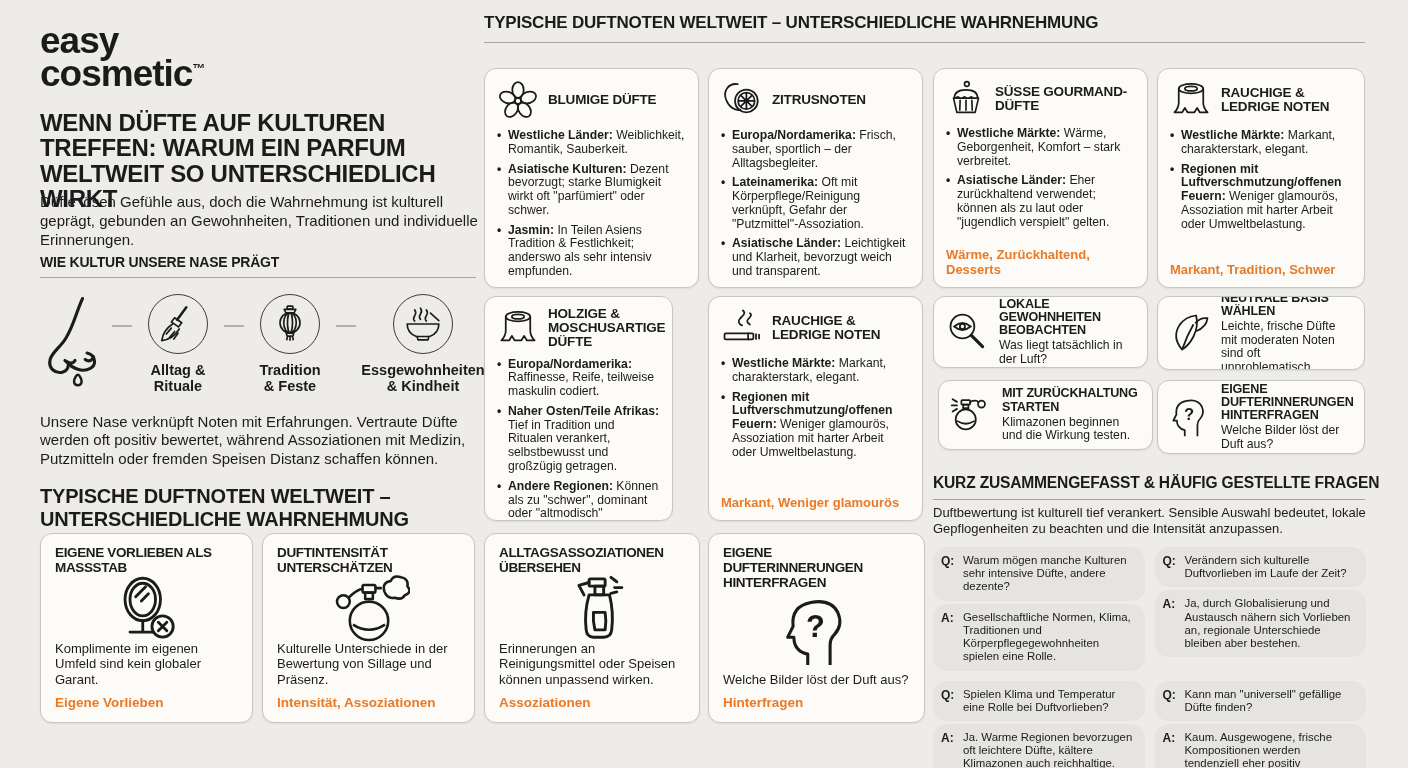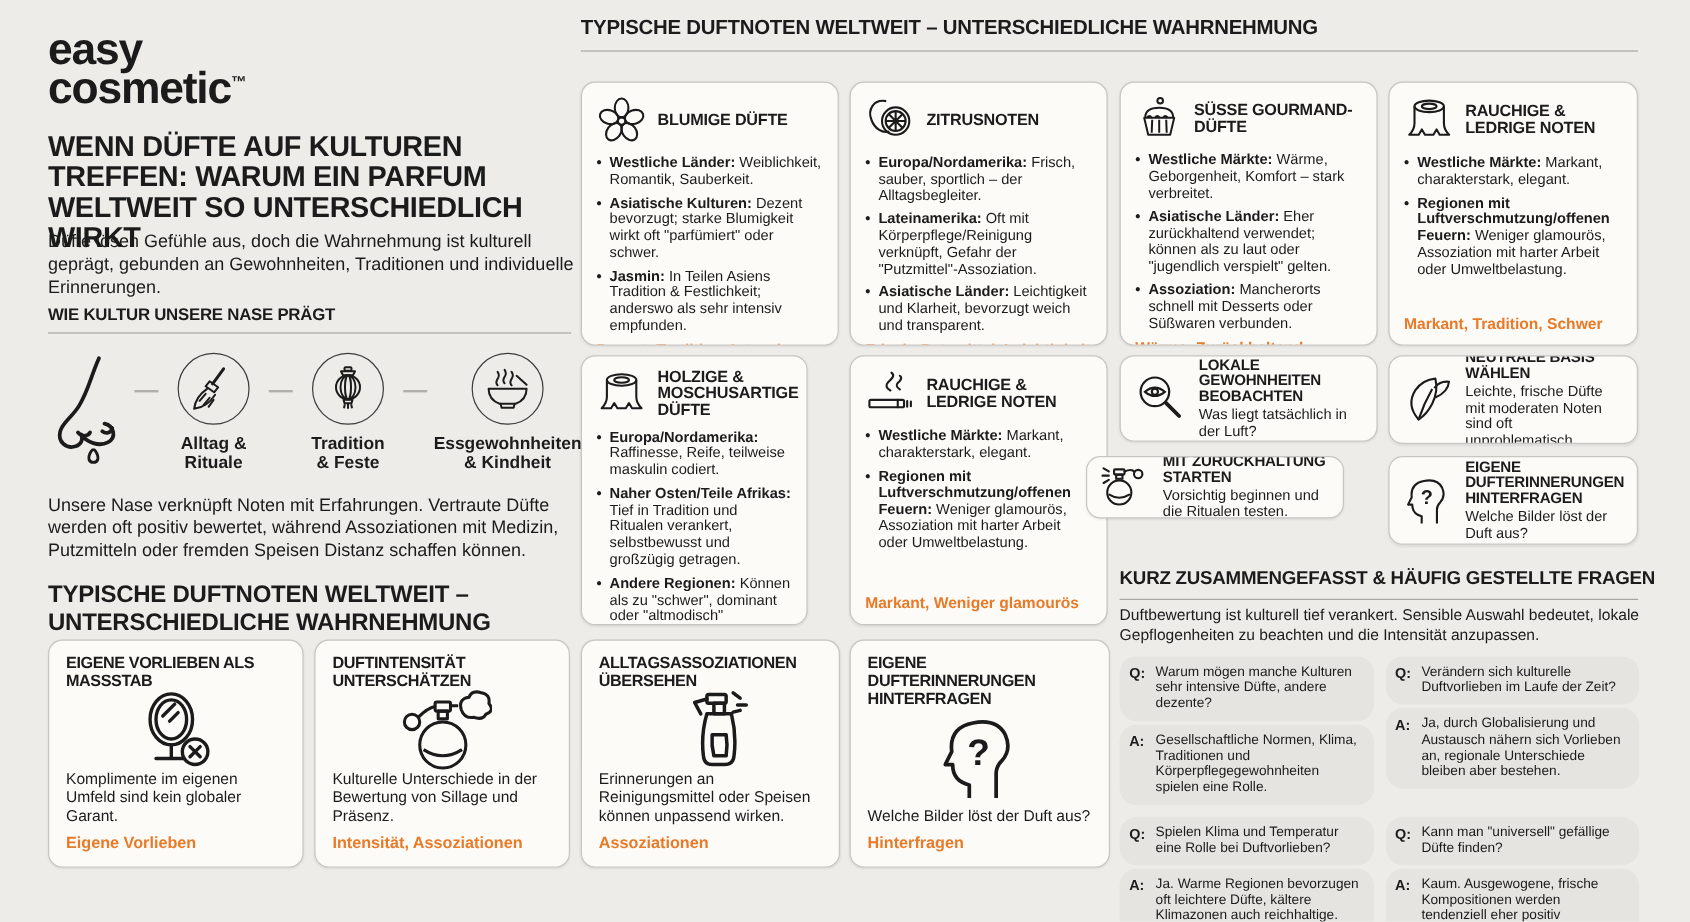--- a/index.html
+++ b/index.html
@@ -198,21 +198,20 @@
         <path d="M12 23 q2 -3.5 4.5 0 M20 23 q2 -3.5 4.5 0 M28 23 q2 -3.5 4.5 0"></path>
         <path d="M9 23 H39 L35 40 H13 Z"></path>
         <path d="M17 25 L16.5 38 M24 25 V38 M31 25 L31.5 38"></path>
       </svg>
     </span>
     <span class="card-title">SÜSSE GOURMAND-DÜFTE</span>
   </div>
   <ul class="blist">
     <li><span class="blead">Westliche Märkte:</span><span> Wärme, Geborgenheit, Komfort – stark verbreitet.</span></li>
     <li><span class="blead">Asiatische Länder:</span><span> Eher zurückhaltend verwendet; können als zu laut oder "jugendlich verspielt" gelten.</span></li>
-    <li><span class="blead">Assoziation:</span><span> Mancherorts schnell mit Desserts oder Süßwaren verbunden.</span></li>
   </ul>
   <div class="tag">Wärme, Zurückhaltend, Desserts</div>
 </div>
 
 <div class="abs card scard" style="left:1157px;top:68px;width:208px;height:220px">
   <div class="card-head">
     <span class="cicon">
       <svg viewBox="0 0 48 48" width="42" height="42" fill="none" stroke="#1b1b1b" stroke-width="2" stroke-linejoin="round">
         <ellipse cx="24" cy="11" rx="14" ry="5.5"></ellipse>
         <ellipse cx="24" cy="11" rx="7" ry="2.6"></ellipse>
@@ -289,35 +288,35 @@
       <path d="M15 43 Q20 28 28 14"></path>
       <path d="M31 22 Q43 17 44 7 Q35 6 30 13"></path>
     </svg>
   </span>
   <div>
     <div class="tip-title">NEUTRALE BASIS WÄHLEN</div>
     <div class="tip-text">Leichte, frische Düfte mit moderaten Noten sind oft unproblematisch.</div>
   </div>
 </div>
 
-<div class="abs card tip" style="left:905px;top:380px;width:215px;height:52px">
+<div class="abs card tip" style="left:938px;top:380px;width:215px;height:70px">
   <span class="ticon">
     <svg viewBox="0 0 48 48" width="42" height="42" fill="none" stroke="#1b1b1b" stroke-width="2" stroke-linecap="round">
       <path d="M3 6 L8 9 M2 13 L8 13 M3 20 L8 17"></path>
       <rect x="13" y="7" width="10" height="5" rx="1"></rect>
       <path d="M15 12 H21 V16 H15 Z"></path>
       <path d="M23 9 Q30 6 32.5 9.5"></path>
       <circle cx="36" cy="11.5" r="4"></circle>
       <circle cx="18" cy="29" r="11.5"></circle>
       <path d="M8.5 31 Q18 37 27.5 31"></path>
     </svg>
   </span>
   <div>
     <div class="tip-title">MIT ZURÜCKHALTUNG STARTEN</div>
-    <div class="tip-text">Vorsichtig beginnen und die Ritualen testen.</div>
+    <div class="tip-text">Klimazonen beginnen und die Wirkung testen.</div>
   </div>
 </div>
 
 <div class="abs card tip" style="left:1157px;top:380px;width:208px;height:74px">
   <span class="ticon">
     <svg viewBox="0 0 48 48" width="42" height="42" fill="none" stroke="#1b1b1b" stroke-width="2" stroke-linejoin="round">
       <path d="M18 46 V39 Q9 37 9 28 H5 L8.5 21 Q7 8 20 5.5 Q33 3 37.5 12 Q41 20 35.5 26 Q32.5 29 32.5 33 V46"></path>
       <text x="23" y="27" font-size="19" font-weight="bold" fill="#1b1b1b" stroke="none" text-anchor="middle" font-family="inherit">?</text>
     </svg>
   </span>

